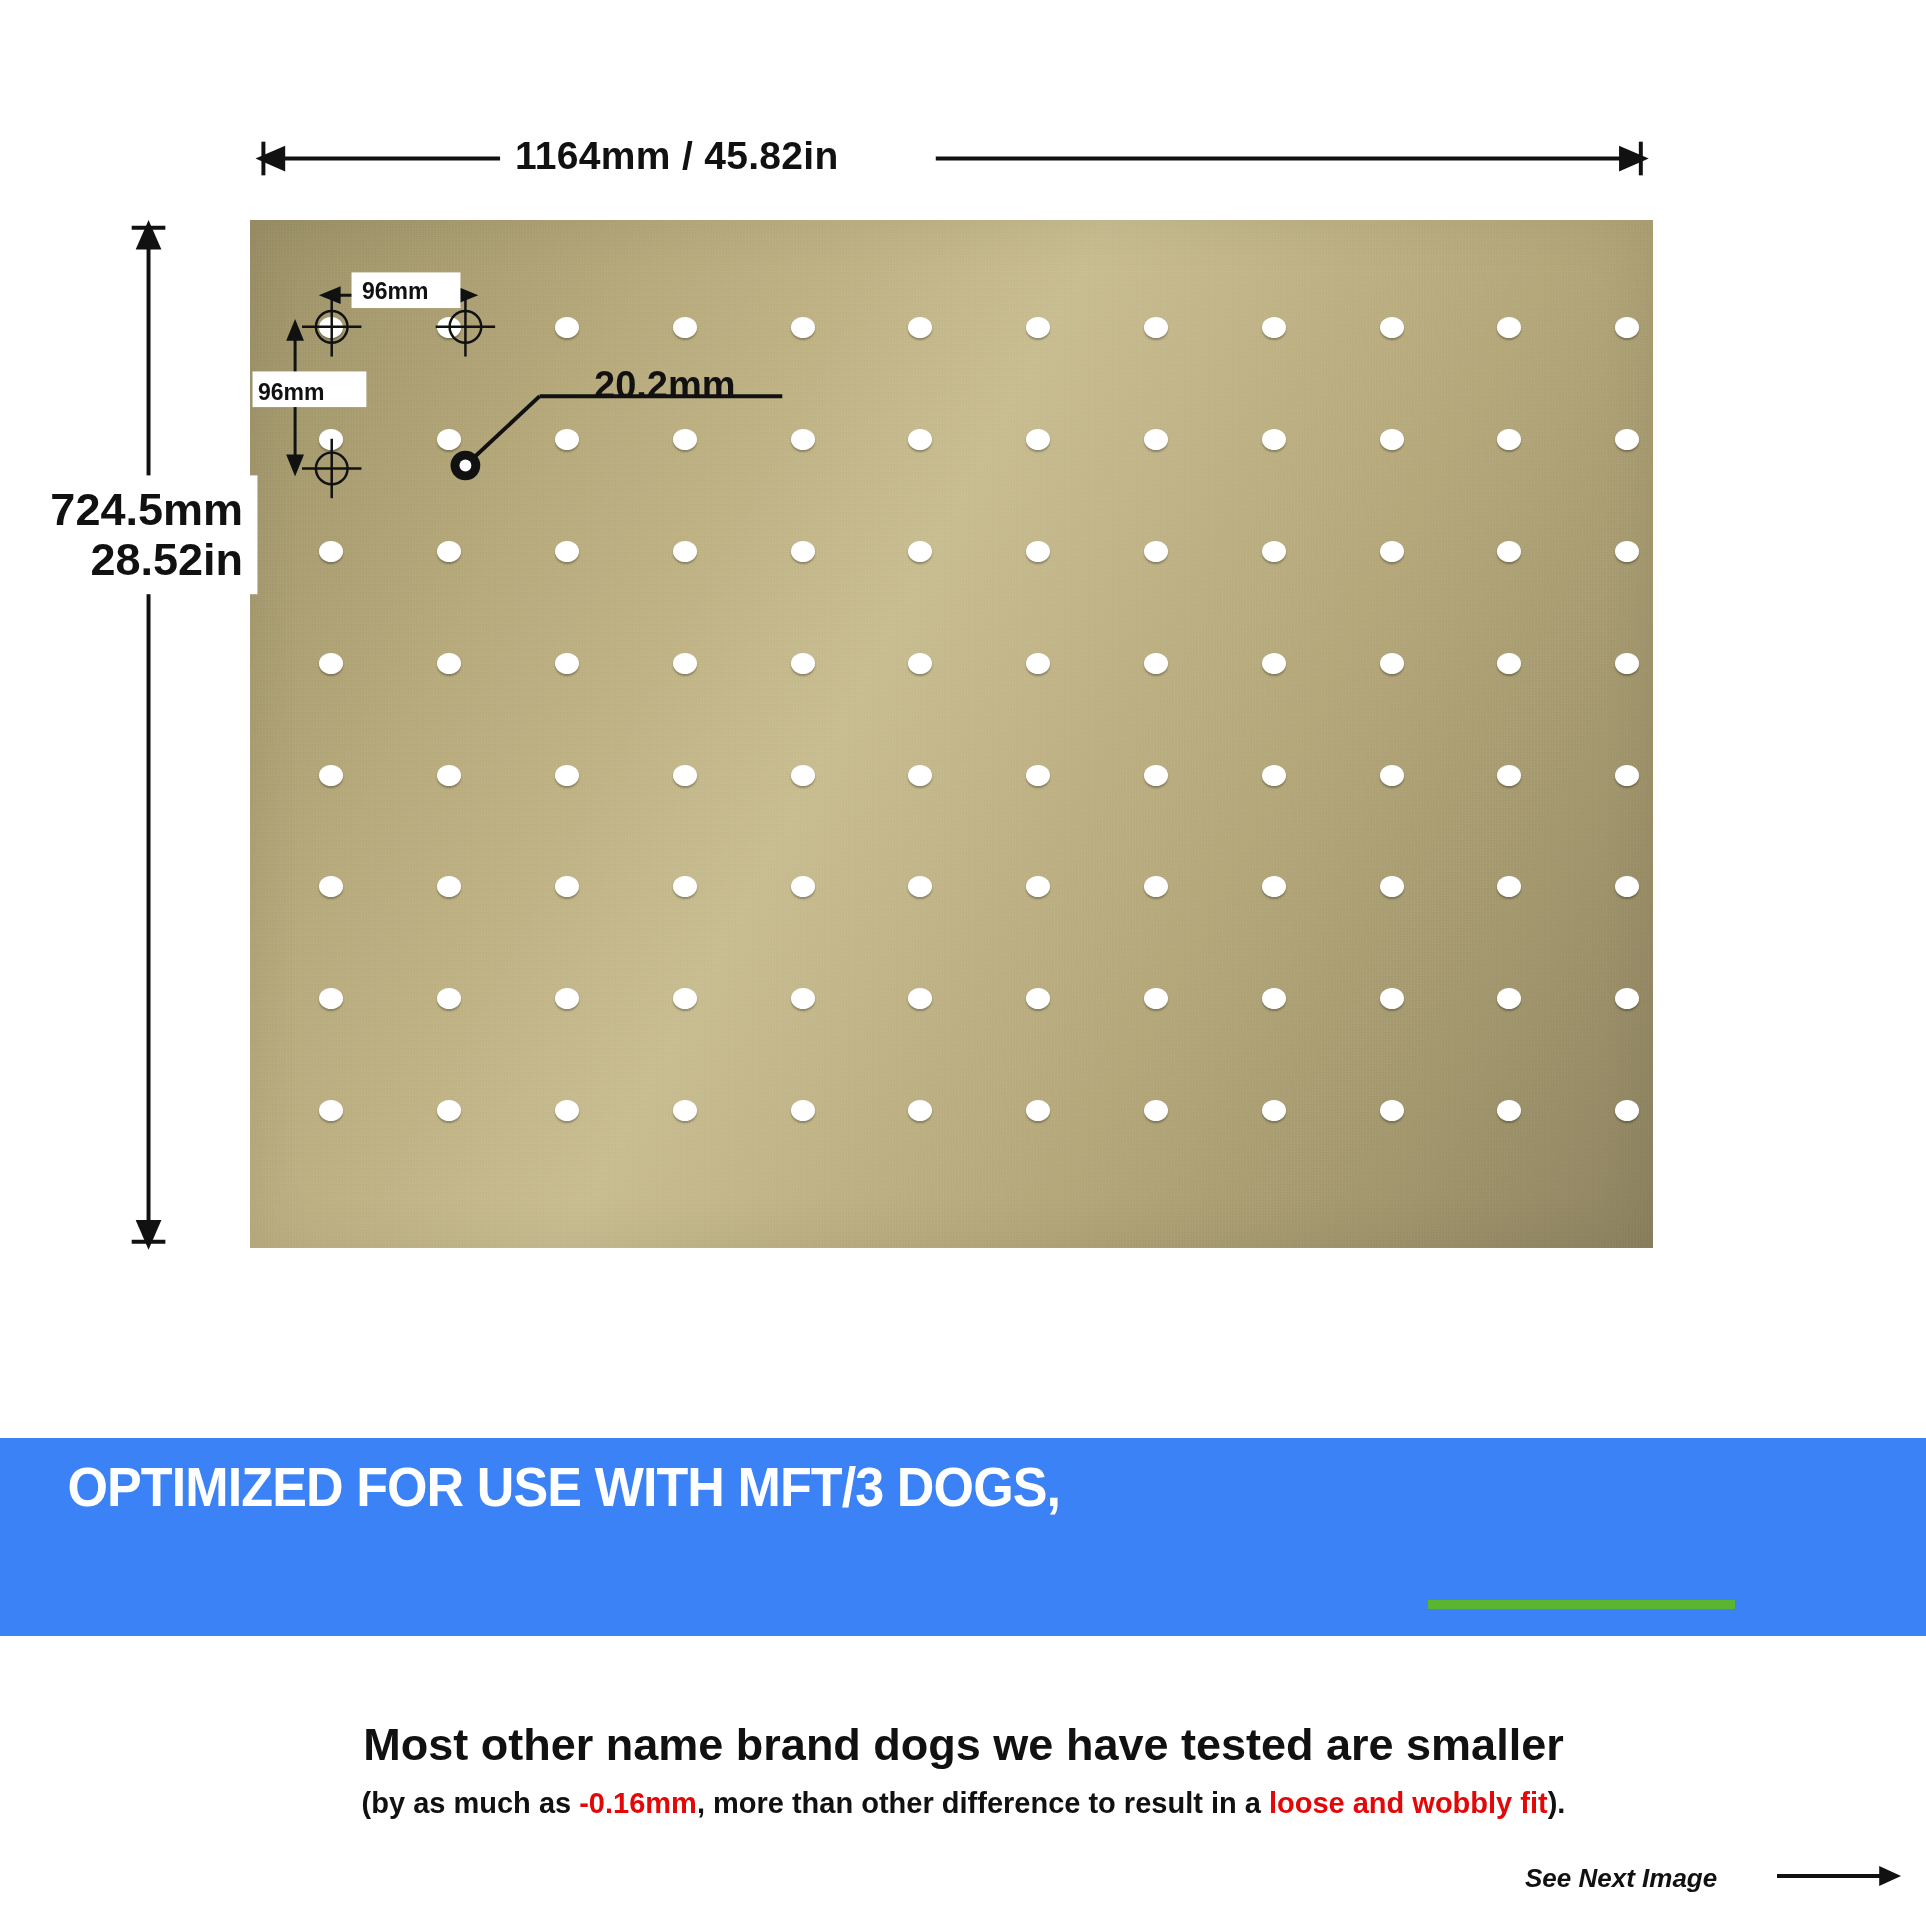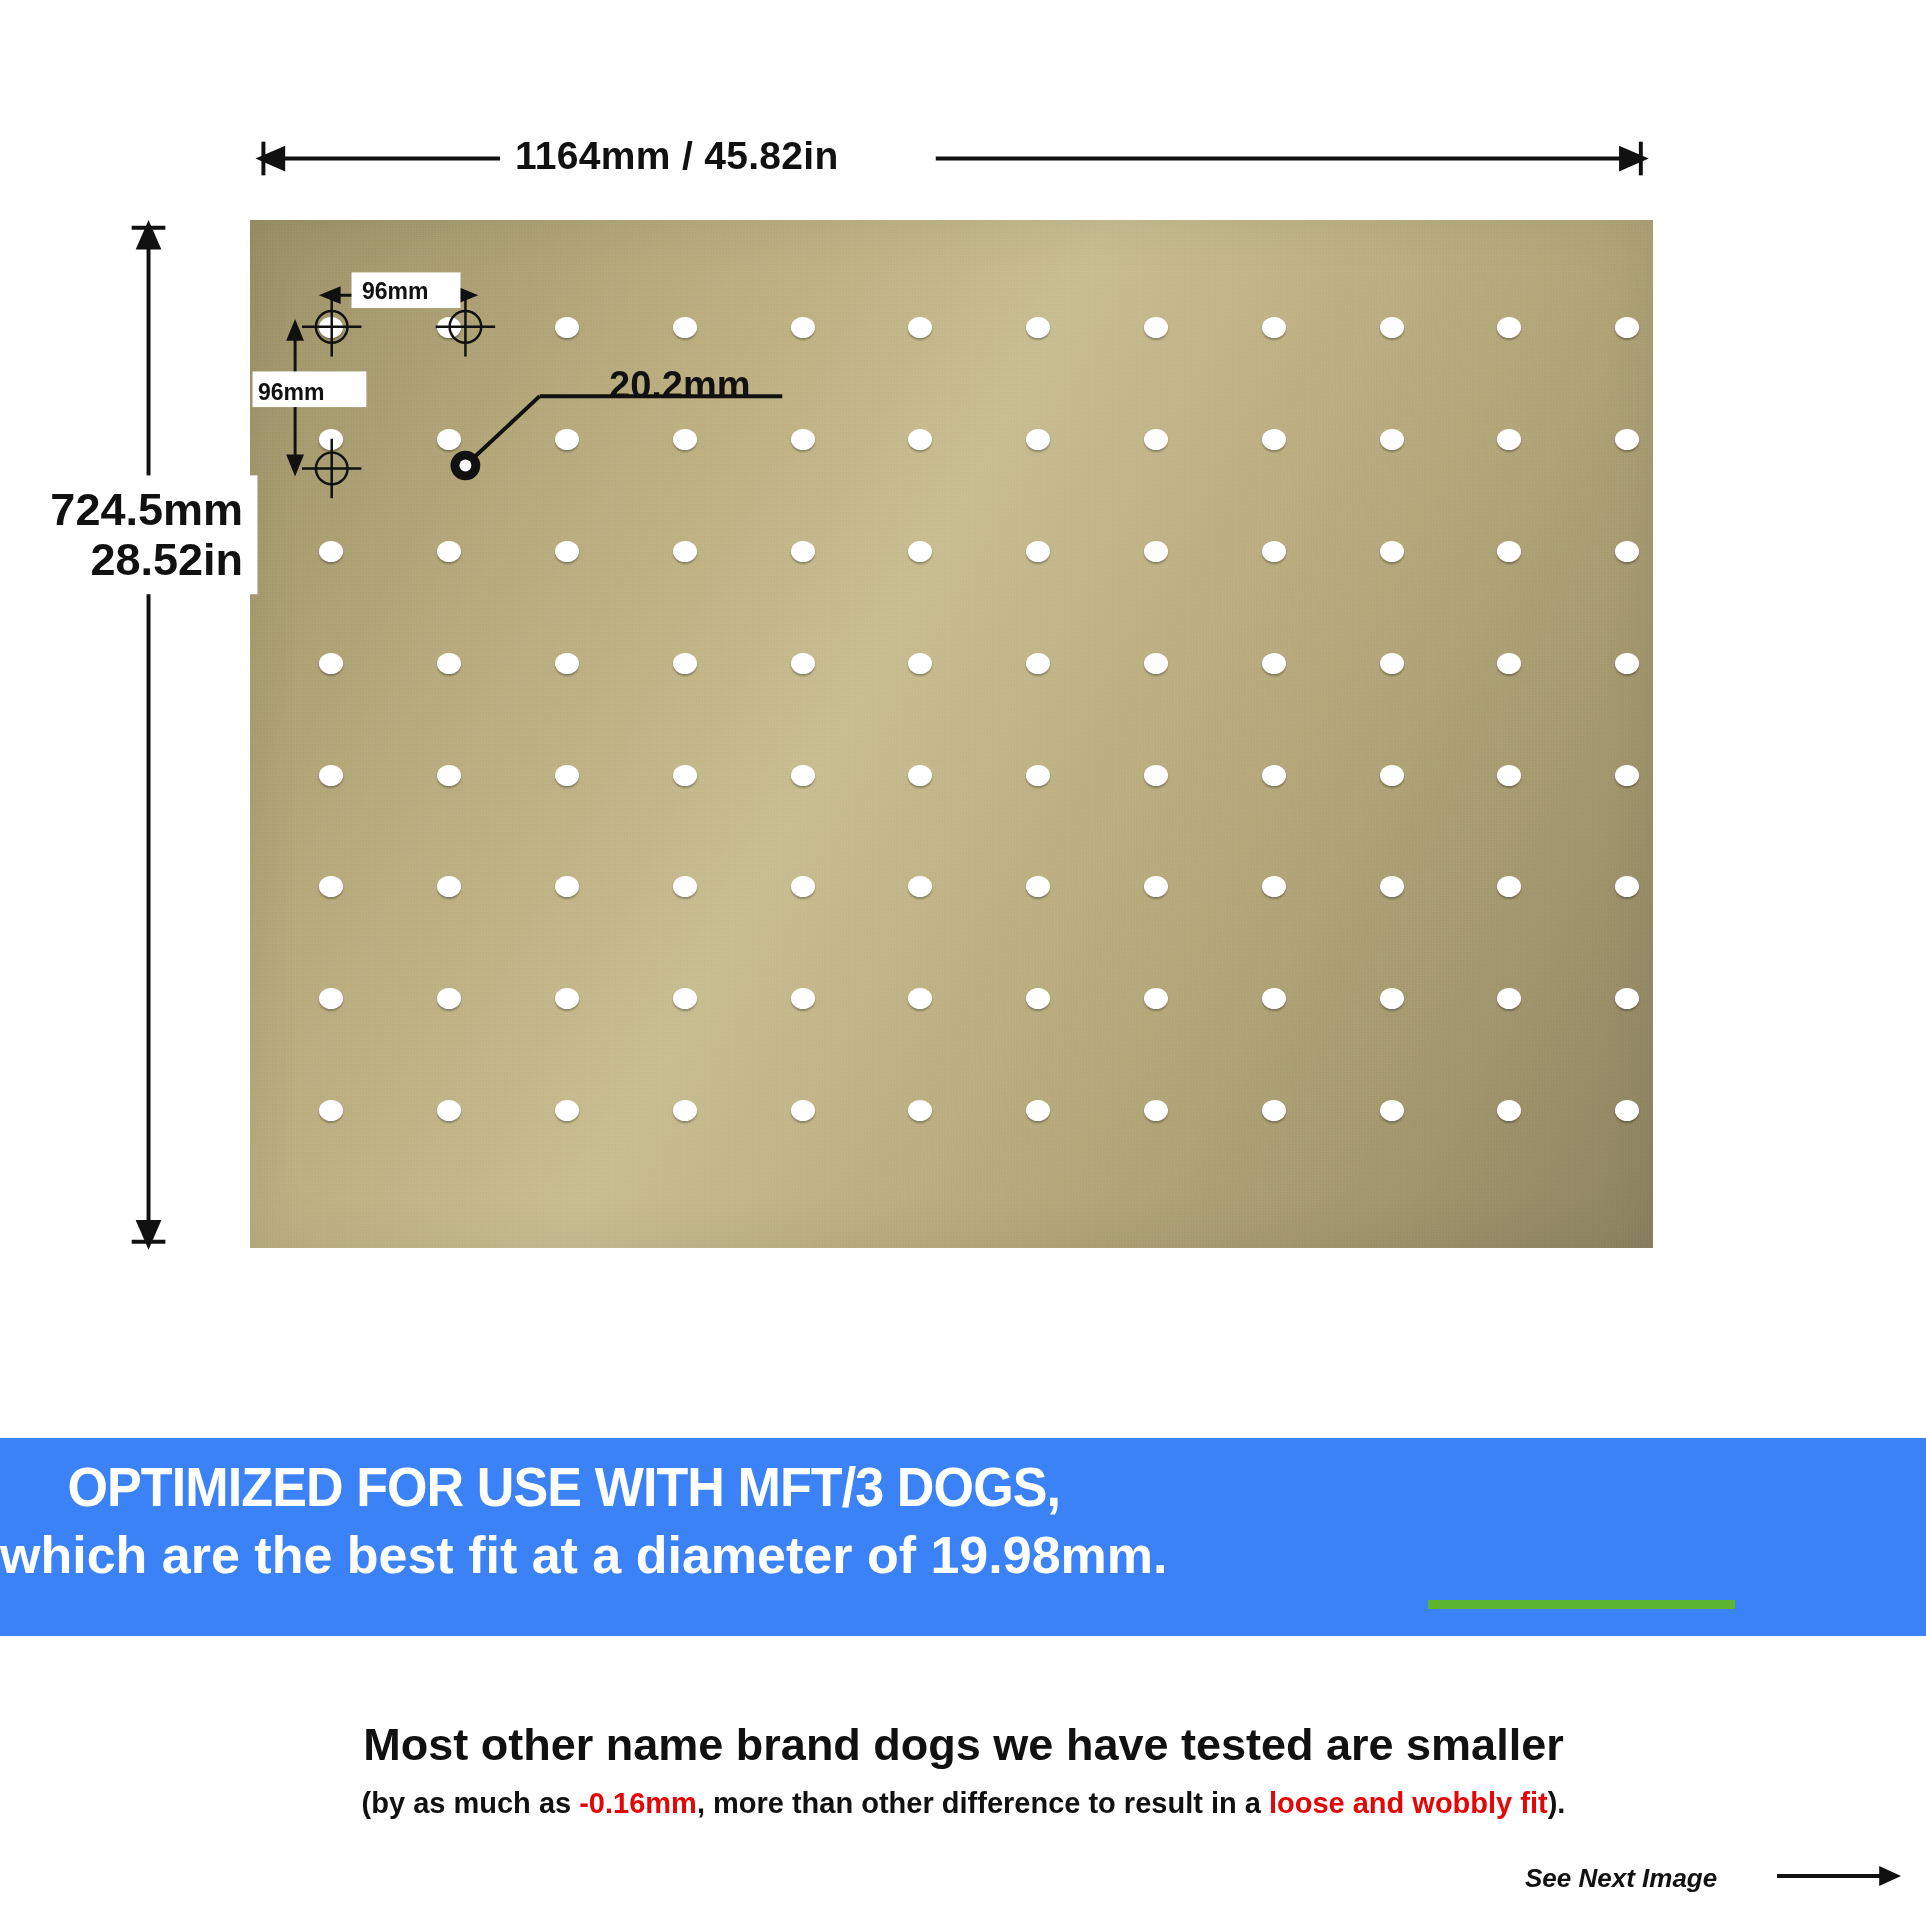--- a/index.html
+++ b/index.html
@@ -67,21 +67,21 @@
   }
   #h-label {
     left: 30px;
     top: 485px;
     font-size: 45px;
     text-align: right;
     width: 213px;
     line-height: 1.12;
   }
   #dia-label {
-    left: 609px;
+    left: 594px;
     top: 364px;
     font-size: 38px;
   }
   #p96h-label {
     left: 362px;
     top: 278px;
     font-size: 23px;
   }
   #p96v-label {
     left: 258px;
@@ -336,23 +336,20 @@
   </div>
 
   <div class="dimtext" id="dia-label">20.2mm</div>
   <div class="dimtext" id="p96h-label">96mm</div>
   <div class="dimtext" id="p96v-label">96mm</div>
 
 </div>
 
 <div id="banner">
   <div id="banner-line1">OPTIMIZED FOR USE WITH MFT/3 DOGS,</div>
-  <div id="banner-line2">
-    <span>which are the best fit at a diameter of </span><span class="banner-emph">19.98mm.</span>
-  </div>
 </div>
 <div id="banner-underline"></div>
 
 <div id="bottom-main">Most other name brand dogs we have tested are smaller</div>
 <div id="bottom-sub">
   <span>(by as much as </span><span class="red">-0.16mm</span><span>, more than other difference to result in a </span><span class="red">loose and wobbly fit</span><span>).</span>
 </div>
 
 <div id="see-next">See Next Image</div>
 <svg width="129" height="30" style="position:absolute;left:1777px;top:1861px;" viewBox="0 0 130 30">

